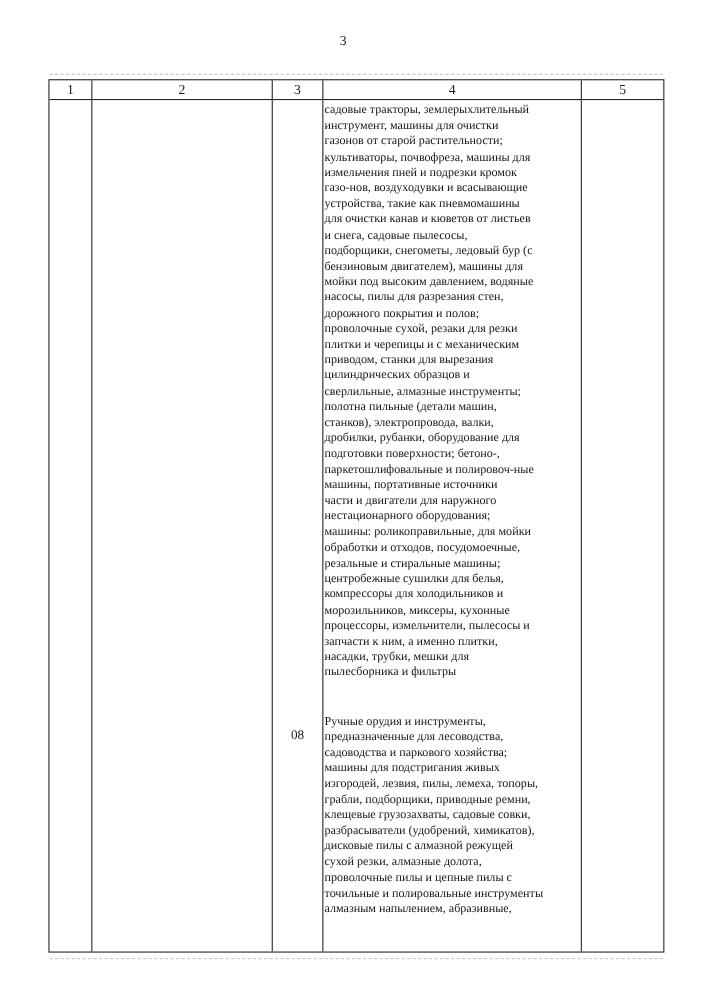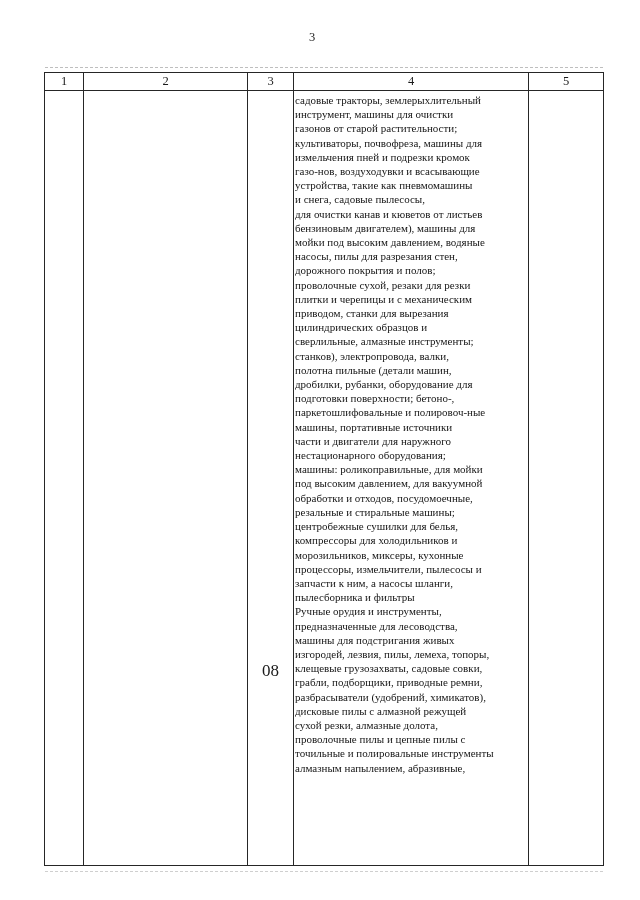--- a/index.html
+++ b/index.html
@@ -61,25 +61,25 @@
   }
   .cell.body.c4 {
     padding: 2px 1px 0 1px;
     text-align: left;
     font-size: 11px;
   }
   .line {
     line-height: 14.2px;
     white-space: nowrap;
   }
-  .block2 { margin-top: 0; }
+  .block2 { margin-top: 30px; }
   .class-code {
     margin-top: 570px;
     text-align: center;
-    font-size: 17px;
+    font-size: 12px;
     color: #1a1a1a;
   }
 </style>
 </head>
 <body>
 
 <div class="page">
 
   <div class="page-number">3</div>
 
@@ -103,57 +103,59 @@
 
     <div class="cell body c4">
       <div class="block block1">
           <div class="line">садовые тракторы, землерыхлительный</div>
           <div class="line">инструмент, машины для очистки</div>
           <div class="line">газонов от старой растительности;</div>
           <div class="line">культиваторы, почвофреза, машины для</div>
           <div class="line">измельчения пней и подрезки кромок</div>
           <div class="line">газо-нов, воздуходувки и всасывающие</div>
           <div class="line">устройства, такие как пневмомашины</div>
+          <div class="line">для очистки канав и кюветов от листьев</div>
           <div class="line">и снега, садовые пылесосы,</div>
-          <div class="line">для очистки канав и кюветов от листьев</div>
+          <div class="line">подборщики, снегометы, ледовый бур (с</div>
           <div class="line">бензиновым двигателем), машины для</div>
           <div class="line">мойки под высоким давлением, водяные</div>
           <div class="line">насосы, пилы для разрезания стен,</div>
           <div class="line">дорожного покрытия и полов;</div>
           <div class="line">проволочные сухой, резаки для резки</div>
           <div class="line">плитки и черепицы и с механическим</div>
           <div class="line">приводом, станки для вырезания</div>
           <div class="line">цилиндрических образцов и</div>
           <div class="line">сверлильные, алмазные инструменты;</div>
+          <div class="line">полотна пильные (детали машин,</div>
           <div class="line">станков), электропровода, валки,</div>
-          <div class="line">полотна пильные (детали машин,</div>
           <div class="line">дробилки, рубанки, оборудование для</div>
           <div class="line">подготовки поверхности; бетоно-,</div>
           <div class="line">паркетошлифовальные и полировоч-ные</div>
           <div class="line">машины, портативные источники</div>
           <div class="line">части и двигатели для наружного</div>
           <div class="line">нестационарного оборудования;</div>
           <div class="line">машины: роликоправильные, для мойки</div>
-          <div class="line">под высоким давлением, для вакуумной</div>
           <div class="line">обработки и отходов, посудомоечные,</div>
           <div class="line">резальные и стиральные машины;</div>
           <div class="line">центробежные сушилки для белья,</div>
           <div class="line">компрессоры для холодильников и</div>
           <div class="line">морозильников, миксеры, кухонные</div>
           <div class="line">процессоры, измельчители, пылесосы и</div>
-          <div class="line">запчасти к ним, а насосы шланги,</div>
+          <div class="line">запчасти к ним, а именно плитки,</div>
+          <div class="line">насадки, трубки, мешки для</div>
           <div class="line">пылесборника и фильтры</div>
         </div>
       <div class="block block2">
           <div class="line">Ручные орудия и инструменты,</div>
           <div class="line">предназначенные для лесоводства,</div>
+          <div class="line">садоводства и паркового хозяйства;</div>
           <div class="line">машины для подстригания живых</div>
           <div class="line">изгородей, лезвия, пилы, лемеха, топоры,</div>
+          <div class="line">грабли, подборщики, приводные ремни,</div>
           <div class="line">клещевые грузозахваты, садовые совки,</div>
-          <div class="line">грабли, подборщики, приводные ремни,</div>
           <div class="line">разбрасыватели (удобрений, химикатов),</div>
           <div class="line">дисковые пилы с алмазной режущей</div>
           <div class="line">сухой резки, алмазные долота,</div>
           <div class="line">проволочные пилы и цепные пилы с</div>
           <div class="line">точильные и полировальные инструменты</div>
           <div class="line">алмазным напылением, абразивные,</div>
         </div>
     </div>
 
     <div class="cell body c5"></div>

